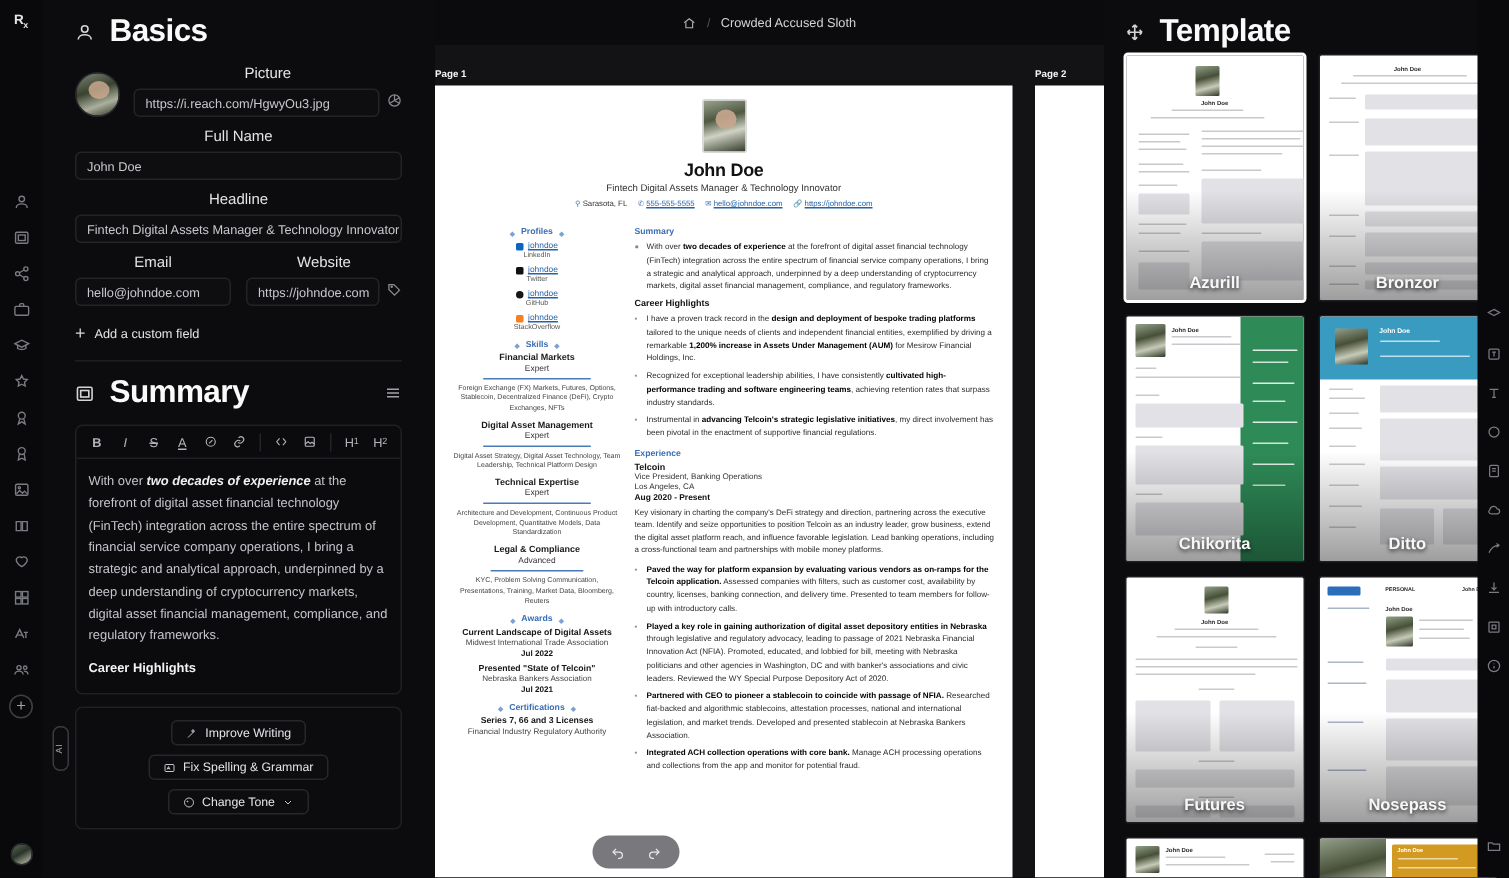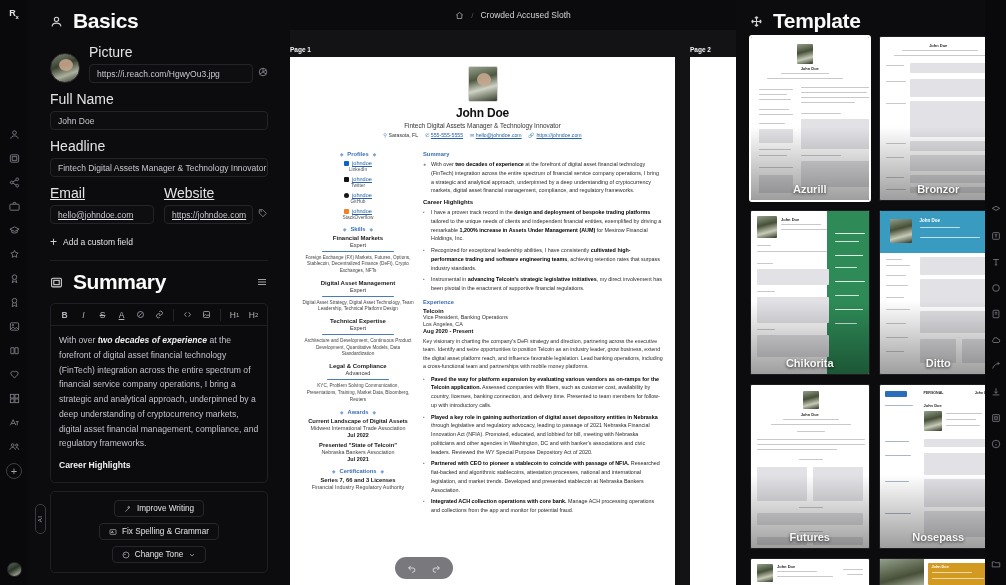--- a/index.html
+++ b/index.html
@@ -56,21 +56,21 @@
   .sec-head .hicon { color: #d4d4d8; display: flex; }
   .sec-head .hicon svg { width: 13px; height: 13px; }
   .sec-title {
     font-size: 21px; font-weight: 700; letter-spacing: -0.4px; color: #fafafa;
   }
   .sec-head .spacer { flex: 1; }
   .burger { color: #a1a1aa; display: flex; }
   .burger svg { width: 12px; height: 12px; }
 
   .field-label {
-    font-size: 14px; color: #e4e4e7; font-weight: 500; margin-bottom: 4px; display: block;
+    font-size: 10px; color: #e4e4e7; font-weight: 500; margin-bottom: 4px; display: block; text-align: center;
   }
   .input {
     width: 100%; height: 19px; background: #0e0e11;
     border: 1px solid #232329; border-radius: 4px;
     color: #c8c8ce; font-size: 8.5px; padding: 0 7px;
     display: flex; align-items: center; font-family: "Liberation Sans", sans-serif;
     overflow: hidden; white-space: nowrap;
   }
   .pic-row { display: flex; gap: 9px; align-items: flex-end; margin-top: 11px; }
   .avatar-lg {
@@ -81,21 +81,21 @@
   }
   .avatar-lg::after {
     content:""; position:absolute; left:8px; top:5px; width:14px; height:12px;
     border-radius:50%; background:#caa98e; opacity:.85;
   }
   .pic-field { flex: 1; }
   .trail-ic { color: #8b8b93; margin-left: 5px; margin-bottom: 4px; display:flex;}
   .trail-ic svg { width: 10px; height: 10px; }
   .f-block { margin-top: 8px; }
   .two-col { display: flex; gap: 10px; margin-top: 8px; }
-  .two-col > div { flex: 1; min-width: 0; text-decoration: underline; }
+  .two-col > div { flex: 1; min-width: 0; }
   .with-trail { display: flex; align-items: center; }
   .with-trail .input { flex: 1; }
   .addfield {
     display: flex; align-items: center; gap: 6px; margin-top: 12px;
     color: #e4e4e7; font-size: 8.5px; font-weight: 500;
   }
   .addfield .plus { font-size: 12px; line-height: 1; color:#d4d4d8;}
   .divider { height: 1px; background: #1e1e23; margin: 12px 0 0; }
 
   

